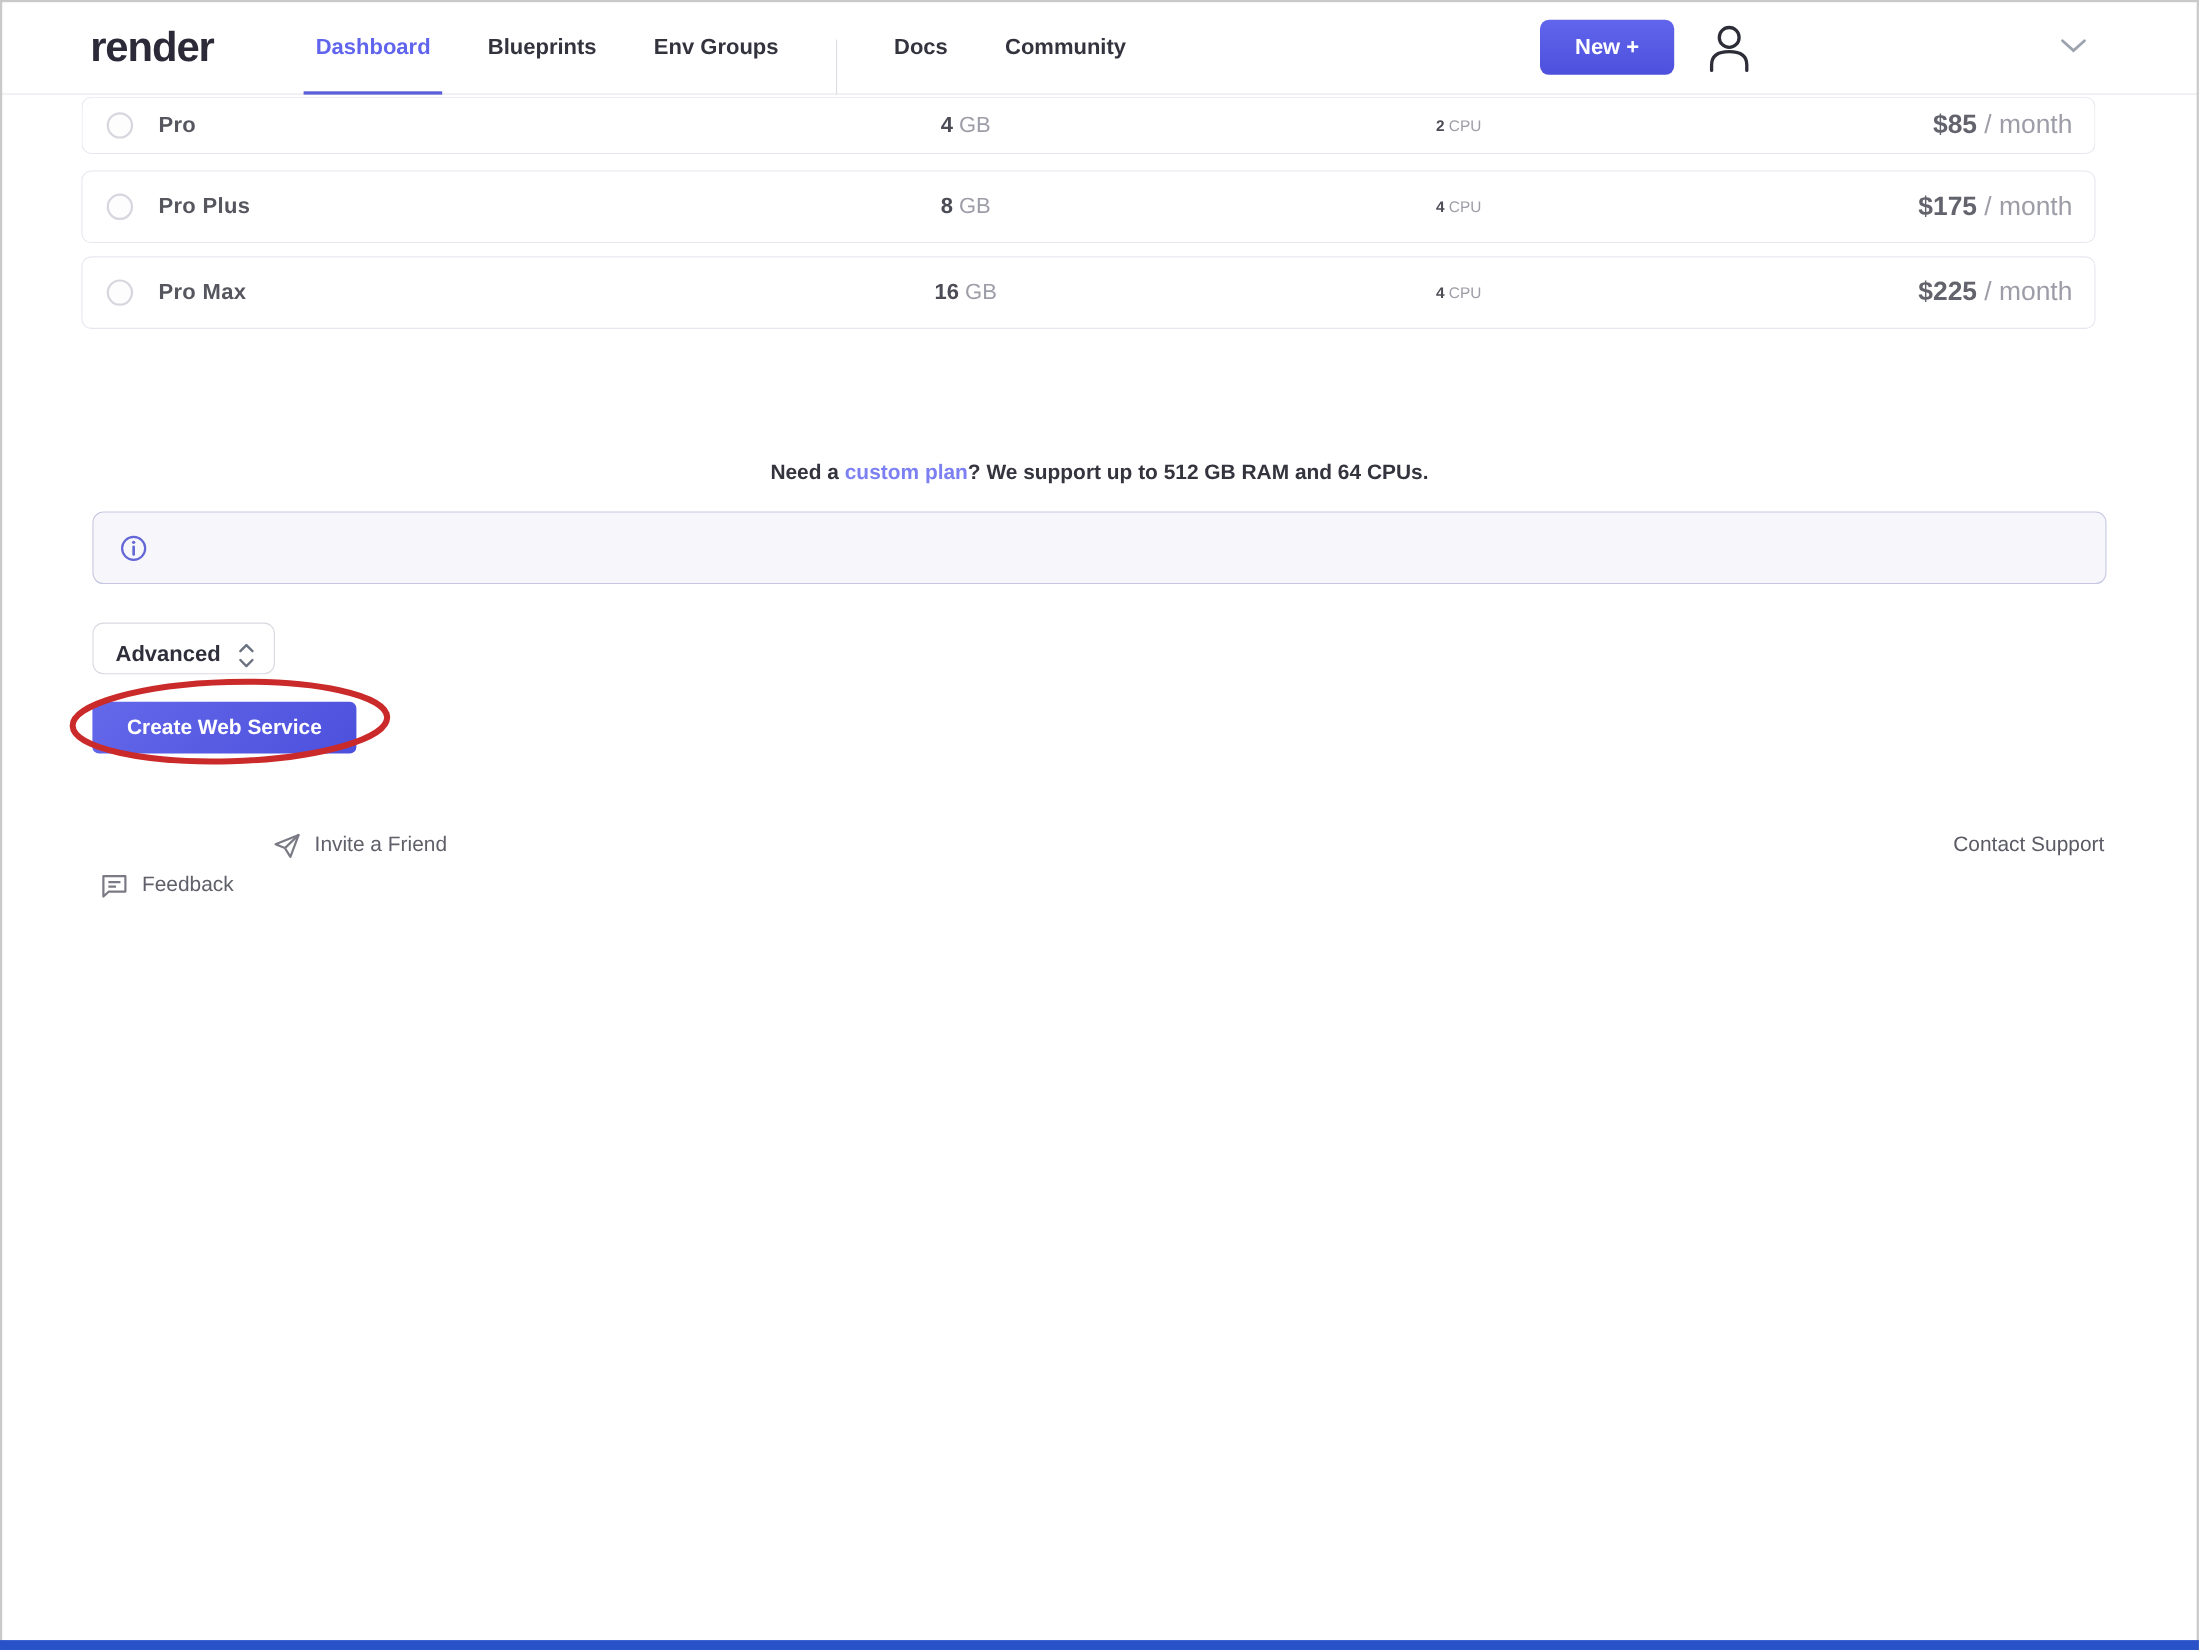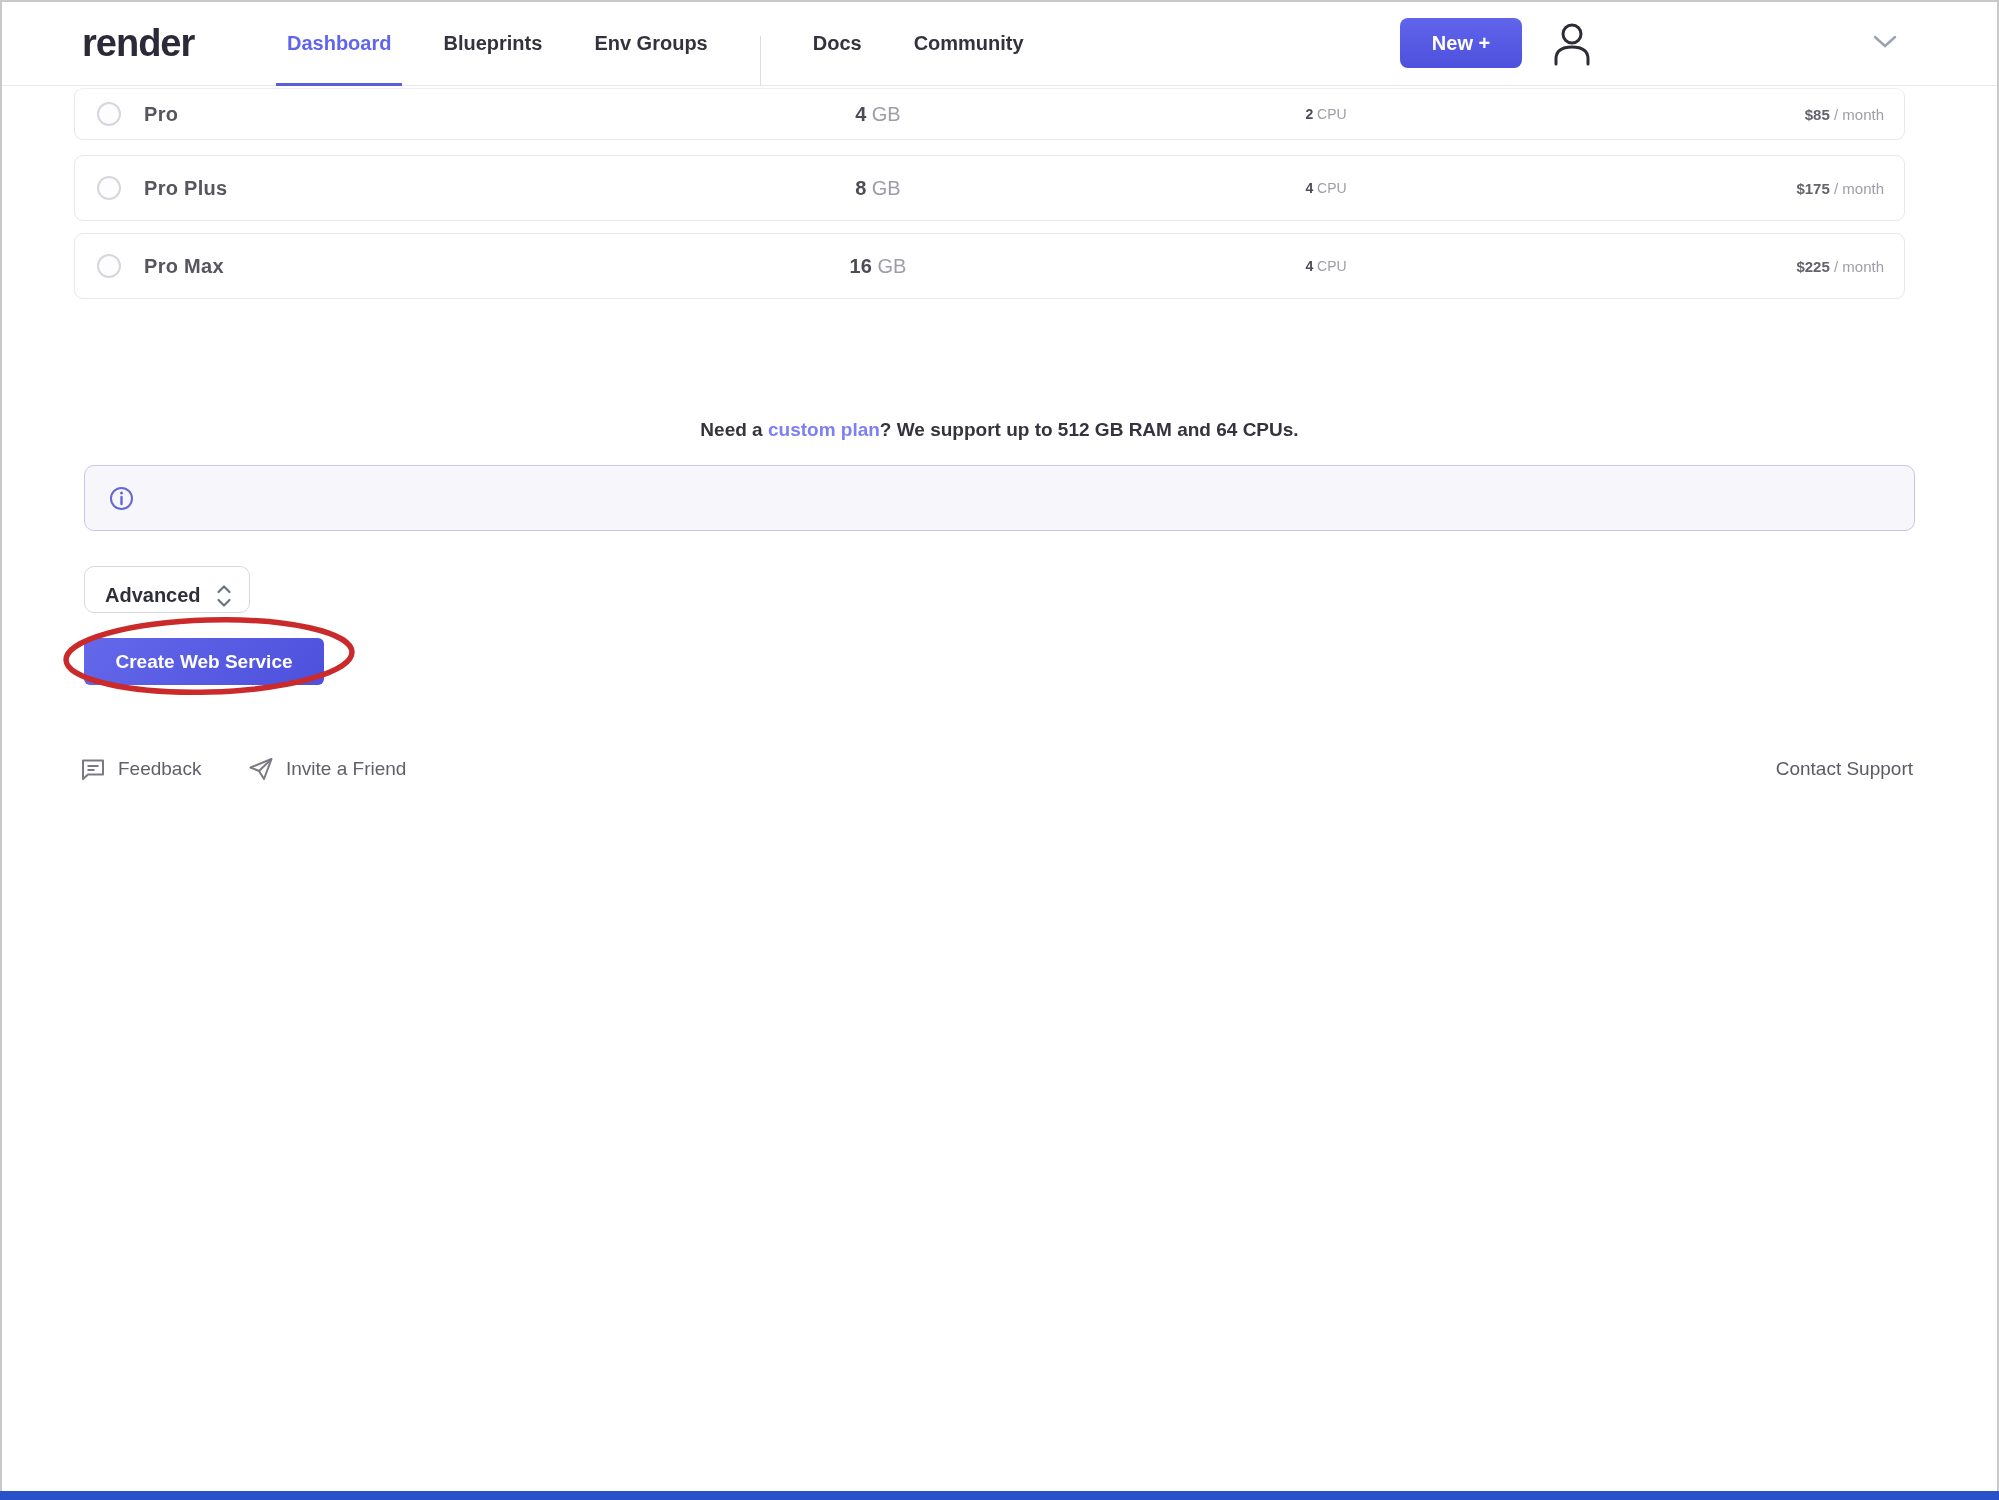--- a/index.html
+++ b/index.html
@@ -25,21 +25,21 @@
   .rows { position:absolute; left:74px; top:88px; width:1831px;text-align:right; }
   .plan-row { position:relative; width:100%; height:66px; border:1px solid #e7e7ef; border-radius:9px; background:#fff;
               display:flex; align-items:center; cursor:pointer; }
   .plan-row.cut { height:52px; margin-bottom:15px; border-top-color:#ededf3; }
   .plan-row.g12 { margin-bottom:12px; }
   .plan-row.g13 { margin-bottom:13px; }
   .radio { width:24px; height:24px; border:2px solid #d6d6de; border-radius:50%; background:#fdfdfe; margin-left:22px; flex:0 0 auto; }
   .plan-name { margin-left:23px; font-size:20px; font-weight:600; color:#56565f; letter-spacing:.3px; }
   .col-ram  { position:absolute; left:43.9%; transform:translateX(-50%); font-size:20px; white-space:nowrap; }
   .col-cpu  { position:absolute; left:68.4%; transform:translateX(-50%); font-size:14px; white-space:nowrap; }
-  .col-price{ position:absolute; right:20px; font-size:15px; white-space:nowrap; }
+  .col-price{ position:absolute; right:20px; font-size:24px; white-space:nowrap; }
   .val  { color:#4c4c56; font-weight:600; }
   .unit { color:#9d9da8; font-weight:400; }
   .pval { color:#63636d; font-weight:600; }
 
   
   .custom-line { position:absolute; left:84px; top:419px; width:1831px; text-align:center; font-size:19px; font-weight:600; color:#34343e; }
   .inline-link { color:#7d80f2; cursor:pointer; }
 
   
   .banner { position:absolute; left:84px; top:465px; width:1831px; height:66px; background:#f7f7fb; border:1.5px solid #c7c7e3;
@@ -51,21 +51,21 @@
   .advanced-btn { position:absolute; left:84px; top:566px; height:47px; padding:12px 16px 0 20px; background:#fff;
                   border:1.5px solid #d9d9e1; border-radius:10px; display:flex; align-items:center; gap:14px;
                   font-size:20px; font-weight:600; color:#2f2f3c; font-family:"Liberation Sans",sans-serif; cursor:pointer; }
   .create-btn { position:absolute; left:84px; top:638px; width:240px; height:47px; border:none; border-radius:6px;
                 background:linear-gradient(135deg,#6468ea 0%,#4d50dc 100%); color:#fff; font-size:19px; font-weight:600;
                 font-family:"Liberation Sans",sans-serif; cursor:pointer; }
   .annot { position:absolute; left:58px; top:612px; pointer-events:none; z-index:20; }
 
   
   .footer-link { position:absolute; display:flex; align-items:center; gap:12px; font-size:19px; color:#60606b; cursor:pointer; top:755px; height:28px; }
-  .fl-feedback { left:80px; }
+  .fl-feedback { left:91px;margin-top:36px; }
   .fl-invite { left:248px; }
   .fl-contact { right:86px; color:#5b5b66; }
 
   .bottom-bar { position:absolute; left:0; right:0; bottom:0; height:9px; background:#2a52c8; z-index:60; }
 
   svg { display:block; }
 </style>
 </head>
 <body>
 

